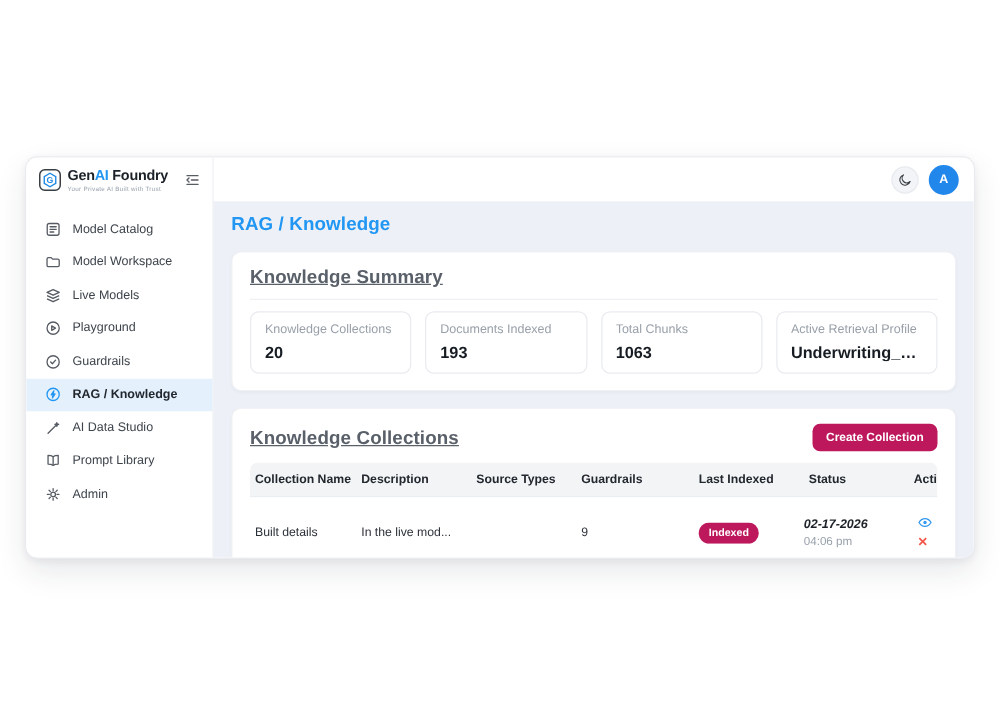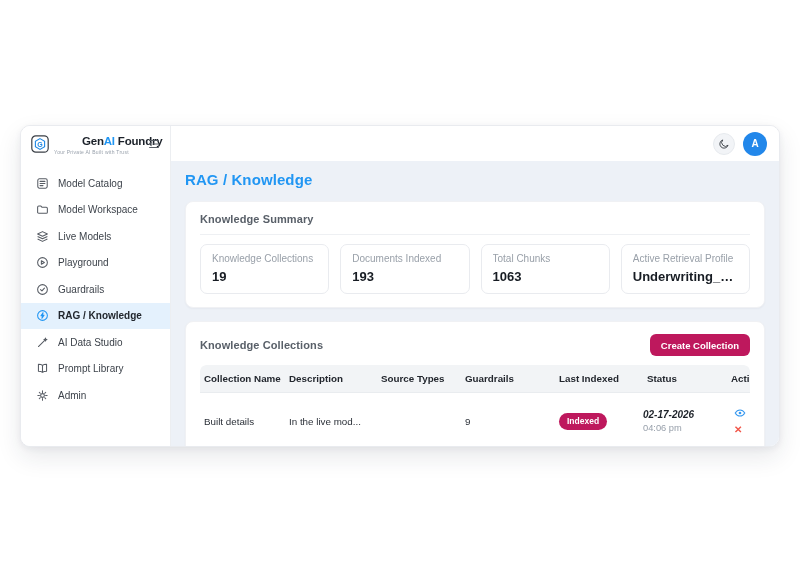--- a/index.html
+++ b/index.html
@@ -9,21 +9,21 @@
   .window { position:absolute; left:20px; top:125px; width:760px; height:322px;
     background:#fff; border:1px solid #e9ebef; border-radius:10px;
     box-shadow:0 10px 24px rgba(30,40,60,.10), 0 2px 6px rgba(30,40,60,.06);
     display:flex; overflow:hidden; }
 
   
   .sidebar { width:150px; min-width:150px; background:#fff; border-right:1px solid #eceef1;
     display:flex; flex-direction:column; }
   .logo-row { height:35px; display:flex; align-items:center; gap:5px; padding:0 9px 0 10px; }
   .logo-text { line-height:1; min-width:0; }
-  .brand-name { font-size:11.5px; font-weight:bold; color:#1b2129; letter-spacing:-.2px; white-space:nowrap;margin-left:28px; }
+  .brand-name { font-size:11.5px; font-weight:bold; color:#1b2129; letter-spacing:-.2px; white-space:nowrap; }
   .brand-ai { color:#2196f3; }
   .tagline { font-size:5px; color:#98a0ab; margin-top:2px; letter-spacing:.25px; white-space:nowrap; }
   .collapse-btn { margin-left:auto; display:flex; align-items:center; cursor:pointer; }
 
   .nav { margin-top:9px; }
   .nav-item { height:26.5px; display:flex; align-items:center; gap:9px; padding:0 8px 0 15px;
     font-size:10px; color:#3d434b; cursor:pointer; white-space:nowrap; }
   .nav-item svg { flex:none; stroke:#575c64; }
   .nav-item.active { background:#e4f1fd; color:#22272e; font-weight:bold; }
   .nav-item.active svg { stroke:#2196f3; }
@@ -35,21 +35,21 @@
   .theme-btn { width:22px; height:22px; border-radius:50%; background:#f2f4f7; border:1px solid #e7eaee;
     display:flex; align-items:center; justify-content:center; cursor:pointer; }
   .avatar { width:24px; height:24px; border-radius:50%; background:#2287ea; color:#fff;
     font-size:10px; font-weight:bold; display:flex; align-items:center; justify-content:center; cursor:pointer; }
 
   .content { flex:1; background:#edf1f7; padding:10px 14px 6px; overflow:hidden; }
   .page-title { color:#2196f3; font-size:15px; font-weight:bold; letter-spacing:.1px; }
 
   .panel { background:#fff; border:1px solid #f0f1f4; border-radius:8px; box-shadow:0 1px 2px rgba(20,30,50,.04); }
   .panel-summary { margin-top:13px; padding:11px 14px 13px; }
-  .panel-title { font-size:11px; font-weight:bold; color:#596069; letter-spacing:.1px; }
+  .panel-title { font-size:15px; font-weight:bold; color:#596069; letter-spacing:.1px;text-decoration:underline; }
   .summary-divider { border-bottom:1px solid #eef0f3; margin-top:9px; }
   .cards { display:flex; gap:11px; margin-top:9px; }
   .card { flex:1; min-width:0; border:1px solid #e9ebef; border-radius:7px; background:#fff; padding:8px 11px 9px; }
   .card-label { font-size:10px; color:#99a0a9; white-space:nowrap; overflow:hidden; }
   .card-value { font-size:13px; font-weight:bold; color:#171c23; margin-top:5px;
     white-space:nowrap; overflow:hidden; text-overflow:ellipsis; }
 
   .panel-collections { margin-top:13px; padding:12px 14px 8px; }
   .collections-head { display:flex; align-items:center; justify-content:space-between; }
   .create-btn { background:#be185d; color:#fff; border:none; border-radius:6px; cursor:pointer;
@@ -179,21 +179,21 @@
 
     <div class="content">
       <div class="page-title">RAG / Knowledge</div>
 
       <section class="panel panel-summary">
         <div class="panel-title">Knowledge Summary</div>
         <div class="summary-divider"></div>
         <div class="cards">
           <div class="card">
             <div class="card-label">Knowledge Collections</div>
-            <div class="card-value">19</div>
+            <div class="card-value">20</div>
           </div>
           <div class="card">
             <div class="card-label">Documents Indexed</div>
             <div class="card-value">193</div>
           </div>
           <div class="card">
             <div class="card-label">Total Chunks</div>
             <div class="card-value">1063</div>
           </div>
           <div class="card">

